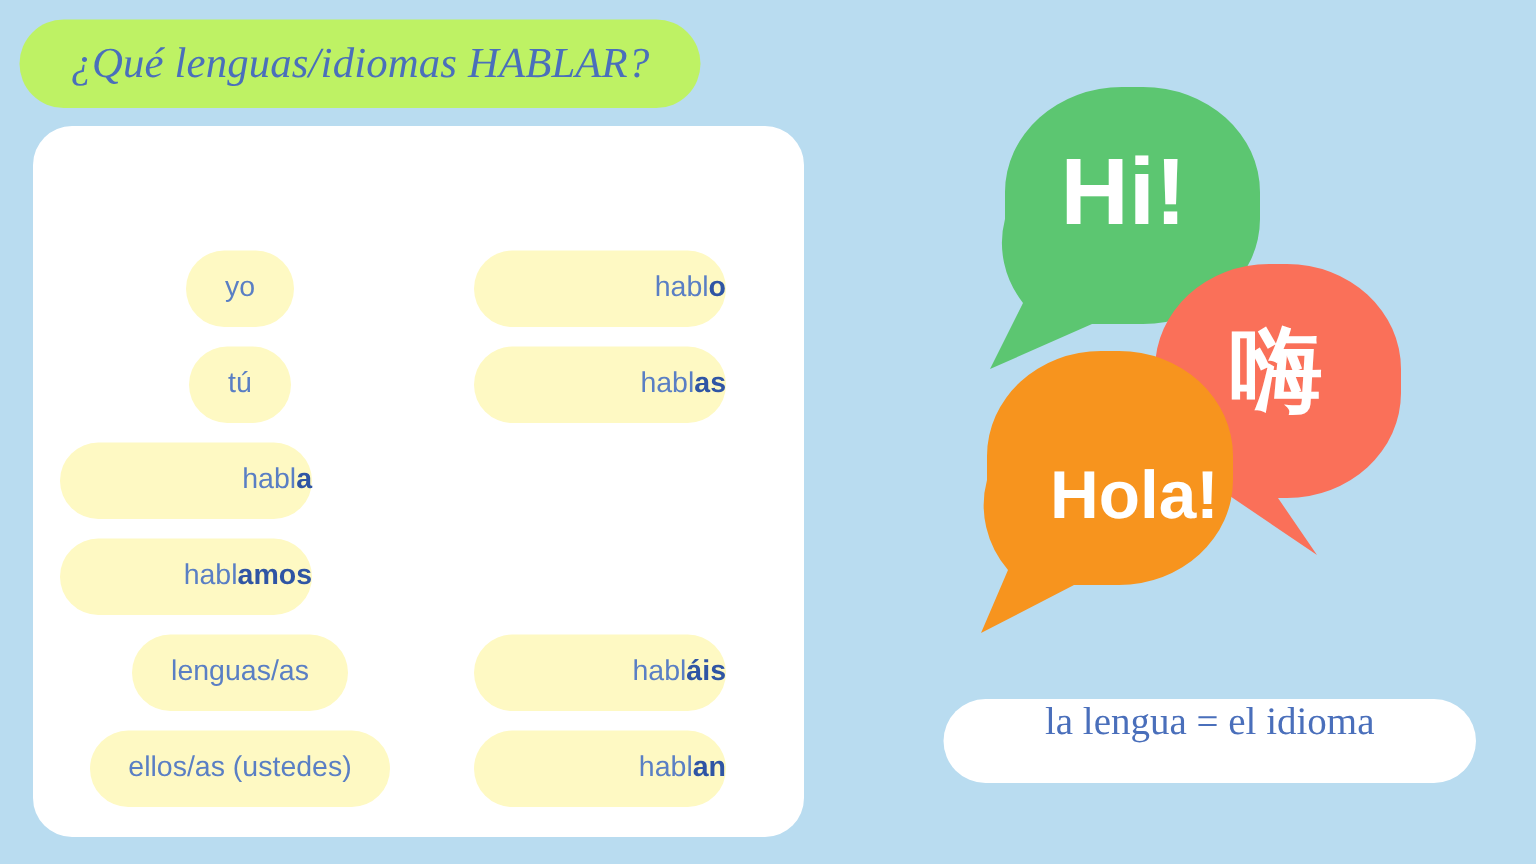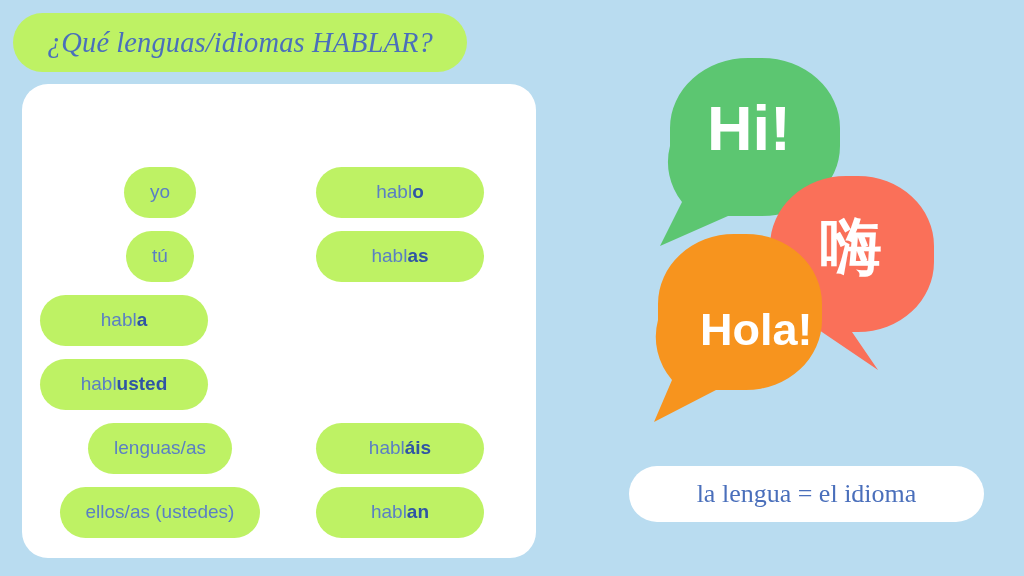--- a/index.html
+++ b/index.html
@@ -78,26 +78,26 @@
   }
   .col-verb {
     width: 238px;
     display: flex;
     justify-content: center;
     align-items: center;
     padding-right: 34px;
   }
 
   .pill {
-    background: #bef264;
+    background: #fef9c3;
     border-radius: 26px;
     height: 51px;
     display: flex;
     align-items: center;
-    justify-content: center;
+    justify-content: flex-end;
     white-space: nowrap;
   }
   .pill-pronoun {
     padding: 0 26px;
     font-size: 19px;
     color: #5a7fc4;
   }
   .pill-verb {
     width: 168px;
     font-size: 19px;
@@ -126,21 +126,20 @@
   #label-hola { left: 48px;  top: 254px; font-size: 45px; }
 
   
   #footer-pill {
     position: absolute;
     left: 629px; top: 466px;
     width: 355px; height: 56px;
     background: #ffffff;
     border-radius: 28px;
     display: flex;
-    align-items: center;
     justify-content: center;
   }
   #footer-pill .footer-text {
     font-family: "Liberation Serif", serif;
     font-size: 26px;
     color: #4a6fbb;
     white-space: nowrap;
   }
 </style>
 </head>
@@ -189,21 +188,21 @@
           <span class="stem">habl</span>
             <span class="ending">a</span>
         </div>
       </div>
     </div>
 
     <div class="conj-row">
       <div class="col-verb">
         <div class="pill pill-verb">
           <span class="stem">habl</span>
-            <span class="ending">usted</span>
+            <span class="ending">amos</span>
         </div>
       </div>
     </div>
 
     <div class="conj-row">
       <div class="col-pronoun">
         <div class="pill pill-pronoun">
           <span>lenguas/as</span>
         </div>
       </div>

